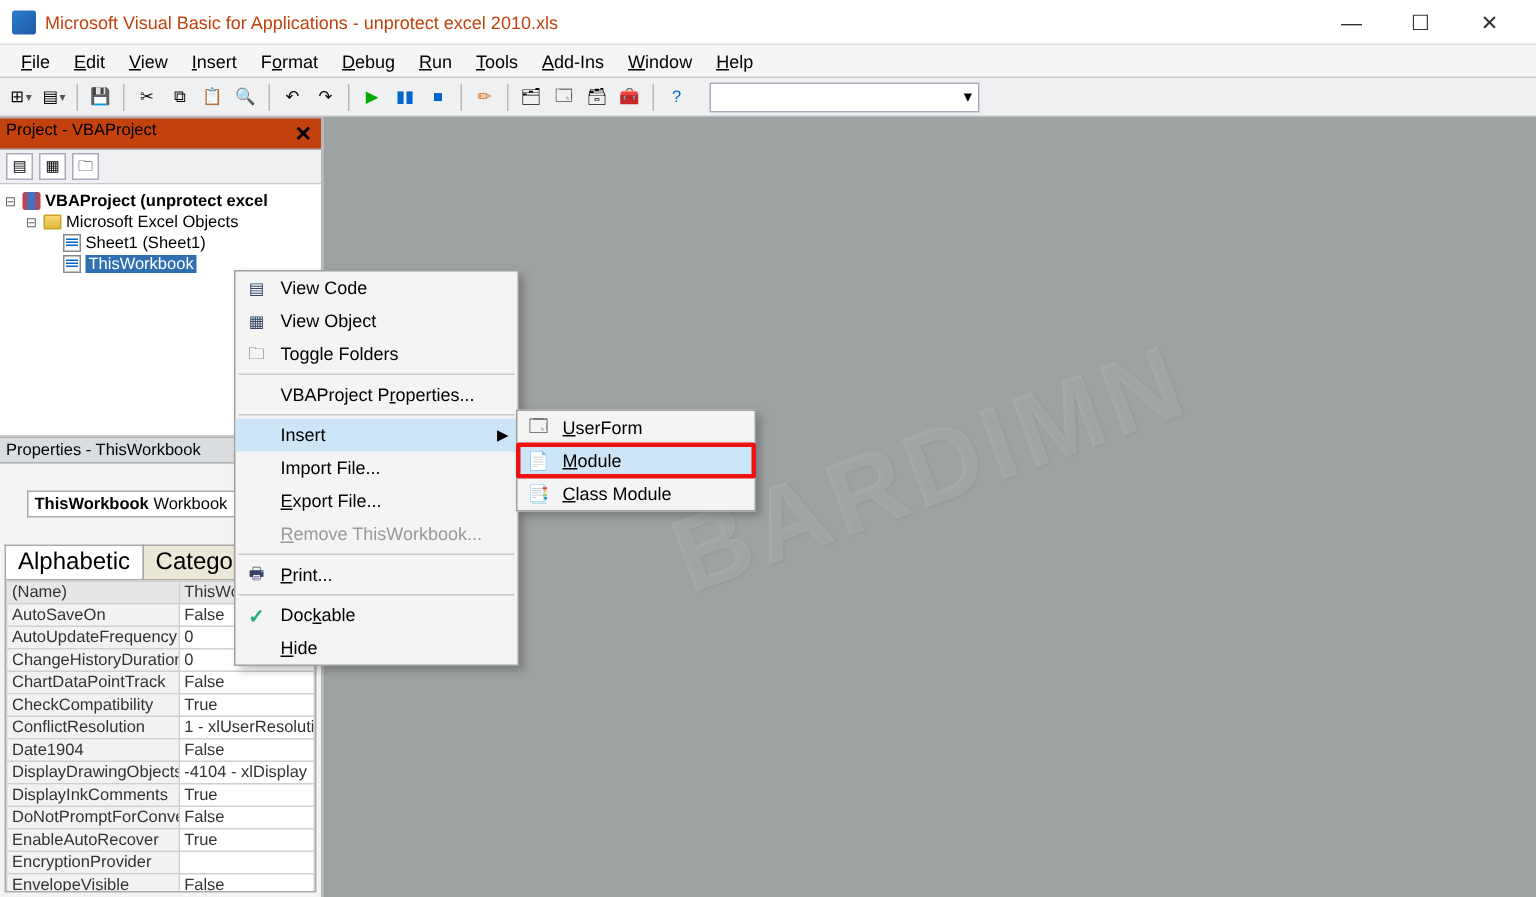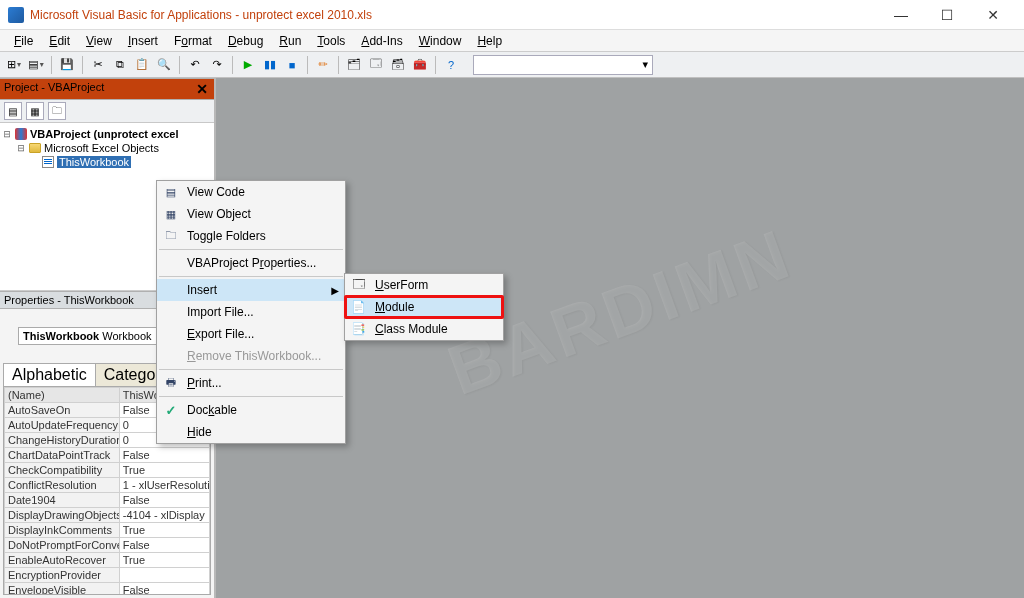--- a/index.html
+++ b/index.html
@@ -152,20 +152,24 @@
         <span class="vba-ico"></span>
         <span class="bold">VBAProject (unprotect excel</span>
       </div>
       <div class="node" style="padding-left:14px">
         <span class="twist">⊟</span>
         <span class="folder-ico"></span>
         <span>Microsoft Excel Objects</span>
       </div>
       <div class="node" style="padding-left:40px">
         <span class="mod-ico"></span>
+        <span>Sheet1 (Sheet1)</span>
+      </div>
+      <div class="node" style="padding-left:40px">
+        <span class="mod-ico"></span>
         <span class="selected">ThisWorkbook</span>
       </div>
     </div>
 
     <div class="props-title">
       <span>Properties - ThisWorkbook</span>
     </div>
     <div class="props-combo">
       <b>ThisWorkbook</b><span> Workbook</span>
     </div>

